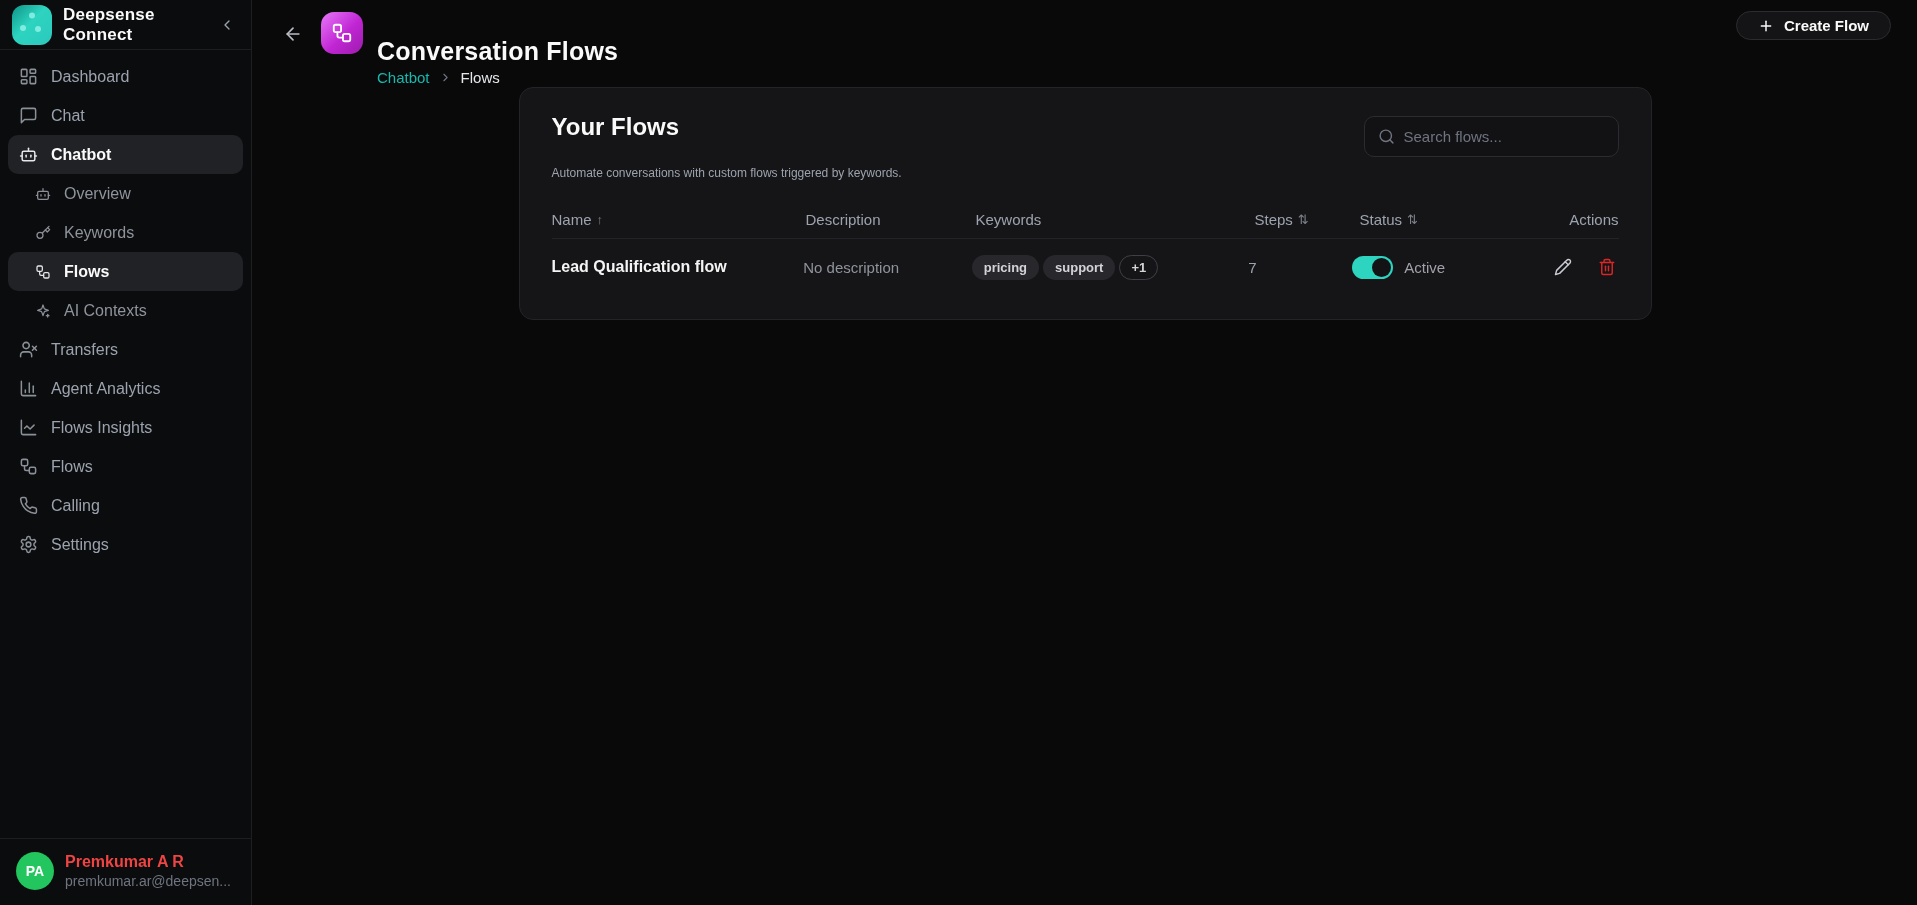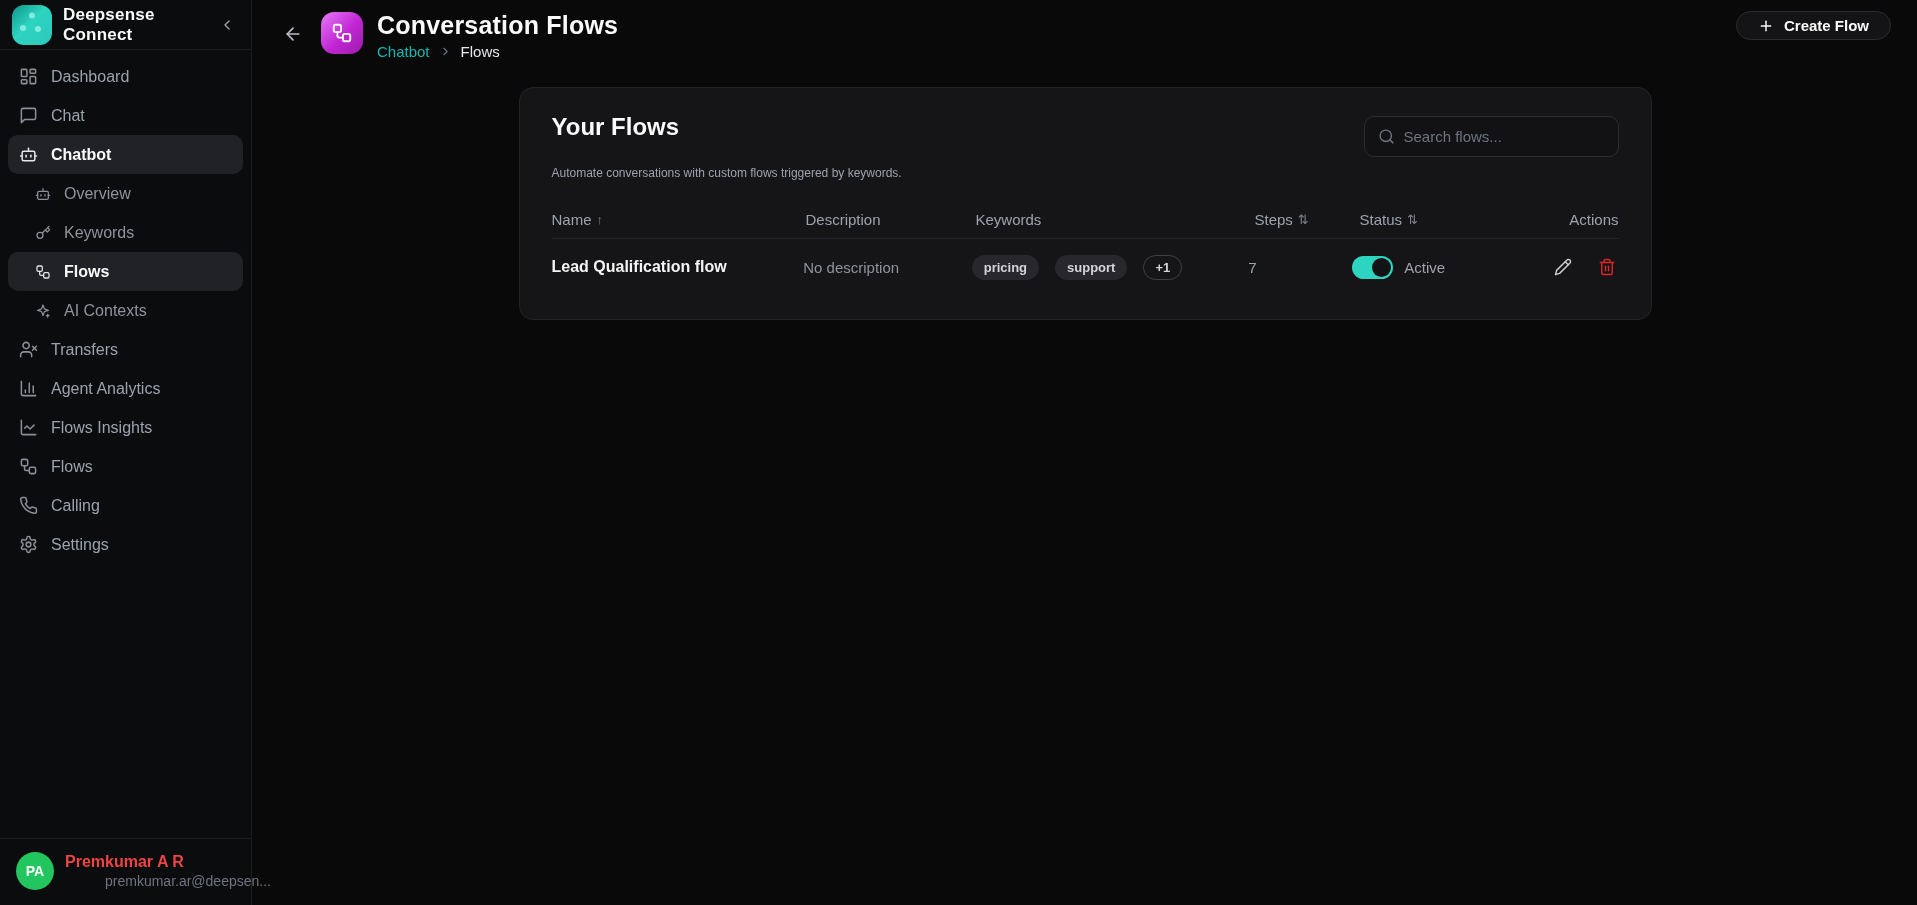--- a/index.html
+++ b/index.html
@@ -47,39 +47,39 @@
     display:flex;align-items:center;gap:11px;
     padding:13px 16px 15px 16px;cursor:pointer;
   }
   .avatar{
     width:38px;height:38px;border-radius:50%;
     background:var(--avatar);
     display:flex;align-items:center;justify-content:center;
     color:#ffffff;font-size:14px;font-weight:bold;flex:0 0 auto;
   }
   .sb-user-name{font-size:16px;font-weight:bold;color:#ef4444;line-height:1.25;}
-  .sb-user-email{font-size:14px;color:#6f7480;line-height:1.3;margin-left:40px;}
+  .sb-user-email{font-size:14px;color:#6f7480;line-height:1.3;}
 
   
   .content{position:absolute;left:253px;top:0;right:0;bottom:0;}
   .page-header{
     display:flex;align-items:flex-start;gap:14px;
     padding:11px 26px 0 26px;height:62px;position:relative;
   }
   .back-btn{
     background:none;border:none;color:#b9bdc4;cursor:pointer;
     padding:6px 4px;margin-top:7px;
   }
   .header-badge{
     width:42px;height:42px;border-radius:13px;margin-top:1px;
     background:linear-gradient(135deg,#e879f9 0%,#c026d3 55%,#9d1cad 100%);
     display:flex;align-items:center;justify-content:center;color:#ffffff;
     flex:0 0 auto;
   }
-  .title-block{display:flex;flex-direction:column;gap:3px;}
+  .title-block{display:flex;flex-direction:column;gap:3px;margin-top:26px;}
   .page-title{font-size:25px;font-weight:bold;color:#fafafa;letter-spacing:.2px;}
   .breadcrumb{display:flex;align-items:center;gap:9px;font-size:15px;}
   .crumb-link{color:var(--link);cursor:pointer;}
   .crumb-sep{color:#6f7480;}
   .crumb-current{color:#e5e7eb;}
   .create-btn{
     position:absolute;right:26px;top:11px;
     display:flex;align-items:center;gap:10px;
     height:29px;padding:0 21px;border-radius:20px;
     background:#141416;border:1px solid #2c2c30;
@@ -111,21 +111,21 @@
   
   .table{margin-top:21px;}
   .t-row{display:flex;align-items:center;}
   .t-head{
     height:38px;border-bottom:1px solid #232327;
     color:#9ca3af;font-size:15px;
   }
   .t-body-row{height:56px;}
   .col-name{width:254px;}
   .col-desc{width:170px;}
-  .col-kw{width:279px;display:flex;align-items:flex-end;gap:16px;}
+  .col-kw{width:279px;display:flex;align-items:flex-end;gap:4px;}
   .col-steps{width:105px;}
   .col-status{width:200px;display:flex;align-items:center;gap:11px;}
   .col-actions{flex:1;display:flex;justify-content:flex-end;align-items:center;gap:20px;}
   .th{display:flex;align-items:center;gap:5px;}
   .sort-glyph{font-size:13px;color:#7c818b;}
   .cell-name{font-size:16px;font-weight:bold;color:#f4f4f5;}
   .cell-desc{font-size:15px;color:#8f939c;}
   .cell-steps{font-size:15px;color:#9ca3af;}
   .chip{
     background:#28282c;color:#d4d4d8;font-size:13px;font-weight:bold;

